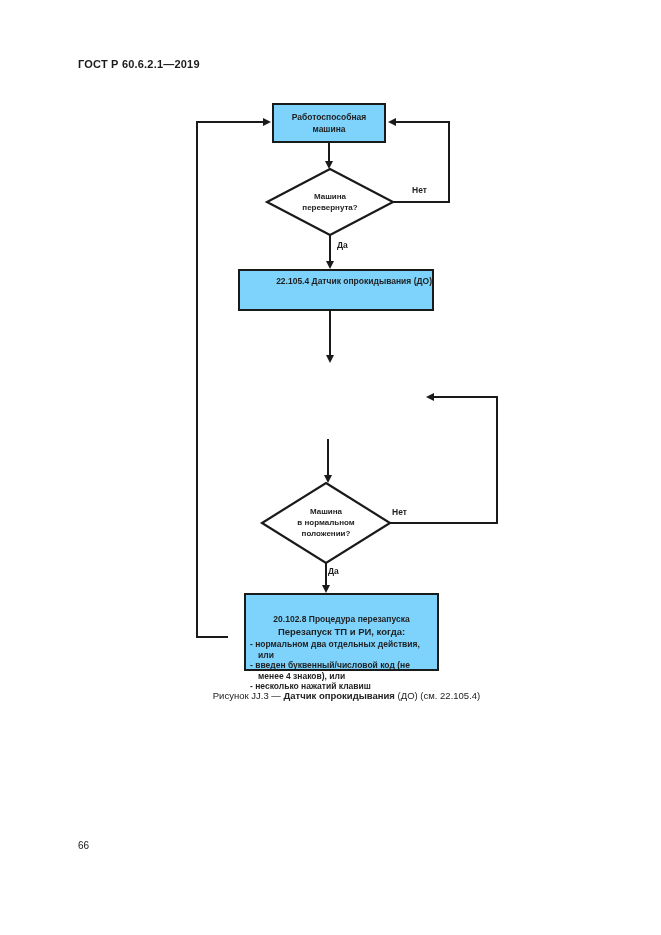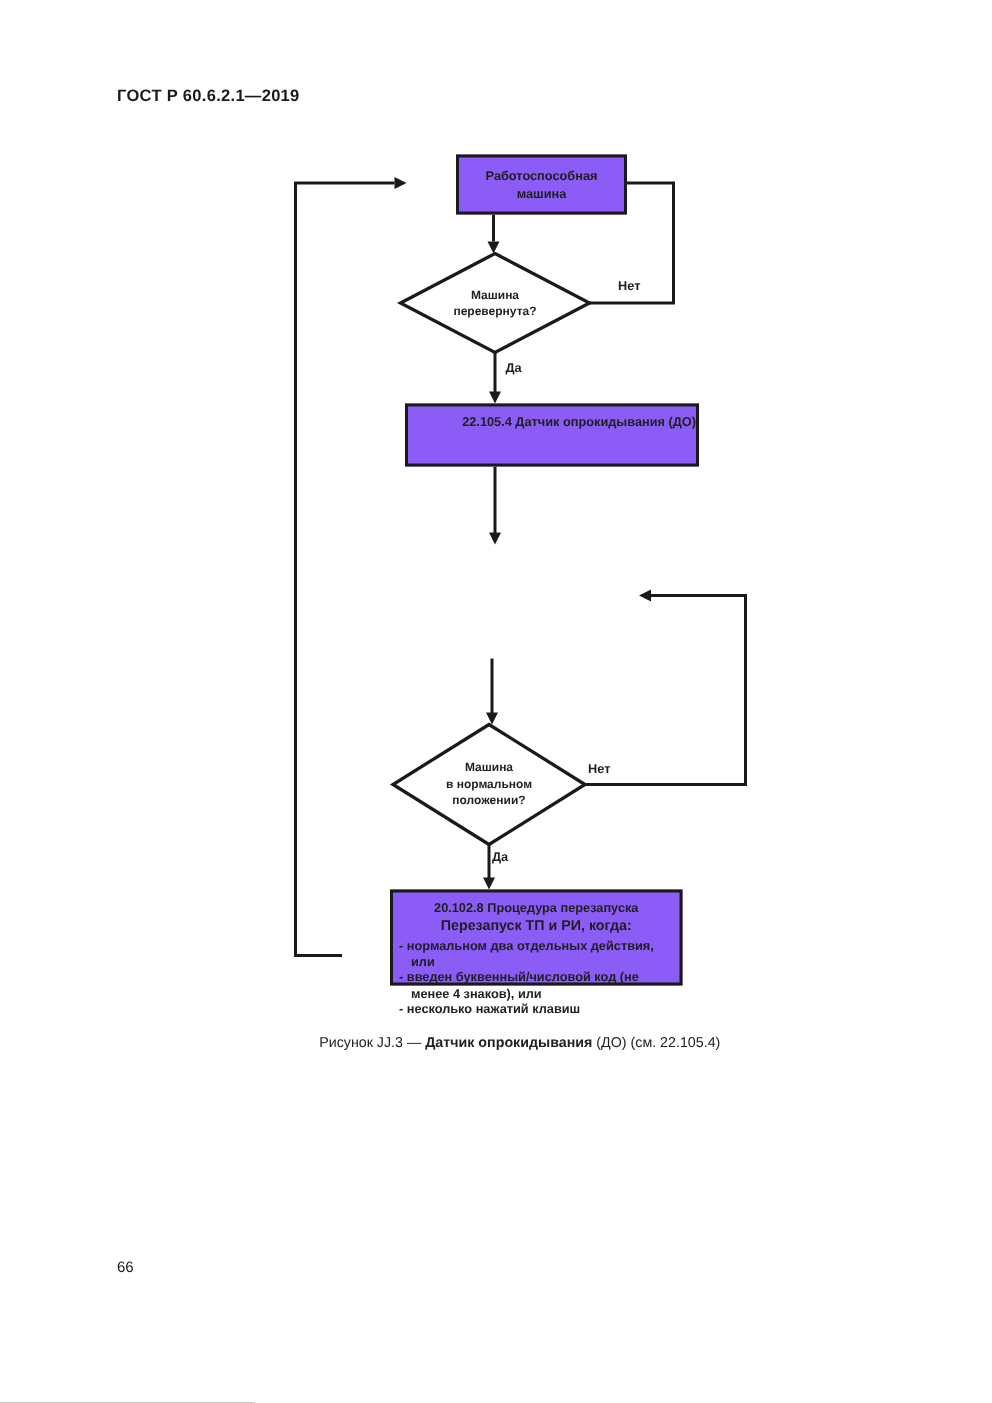--- a/index.html
+++ b/index.html
@@ -17,43 +17,43 @@
   .doc-header{
     left:78px;top:58px;
     font-size:11px;font-weight:700;letter-spacing:.2px;
   }
   .page-number{
     left:78px;top:840px;
     font-size:10px;font-weight:400;
   }
   svg.wires{left:0;top:0;width:661px;height:935px;pointer-events:none;}
   .fc-box{
-    border:2px solid #1a1a1a;background:#8b5cf6;
+    border:2px solid #1a1a1a;background:#7dd3fc;
     box-sizing:border-box;
-    font-weight:700;color:#1f1f1f;margin-left:32px;
+    font-weight:700;color:#1f1f1f;
   }
   .start-box{
     left:272px;top:103px;width:114px;height:40px;
     display:flex;align-items:center;justify-content:center;text-align:center;
     font-size:8.5px;line-height:12px;
   }
   .sensor-box{
     left:238px;top:269px;width:196px;height:42px;
     text-align:right;font-size:8.5px;line-height:13px;
     padding-top:4px;
   }
   .stop-box{
     left:238px;top:363px;width:186px;height:76px;
     display:flex;align-items:center;justify-content:center;text-align:center;
     font-size:8px;line-height:12.2px;
   }
   .restart-box{
-    left:228px;top:593px;width:195px;height:64px;
+    left:244px;top:593px;width:195px;height:78px;
     font-size:8.5px;line-height:10.5px;
-    padding:5px 4px 0 4px;
+    padding:19px 4px 0 4px;
   }
   .restart-title{text-align:center;font-size:8.5px;margin-bottom:2px;}
   .restart-subtitle{text-align:center;font-size:9.5px;margin-bottom:2px;}
   .bullet{padding-left:8px;text-indent:-8px;}
   .diamond-label{
     text-align:center;font-weight:700;color:#1f1f1f;
     font-size:8px;line-height:11px;
   }
   .d1-label{left:278px;top:191px;width:104px;}
   .d2-label{left:276px;top:506px;width:100px;}

